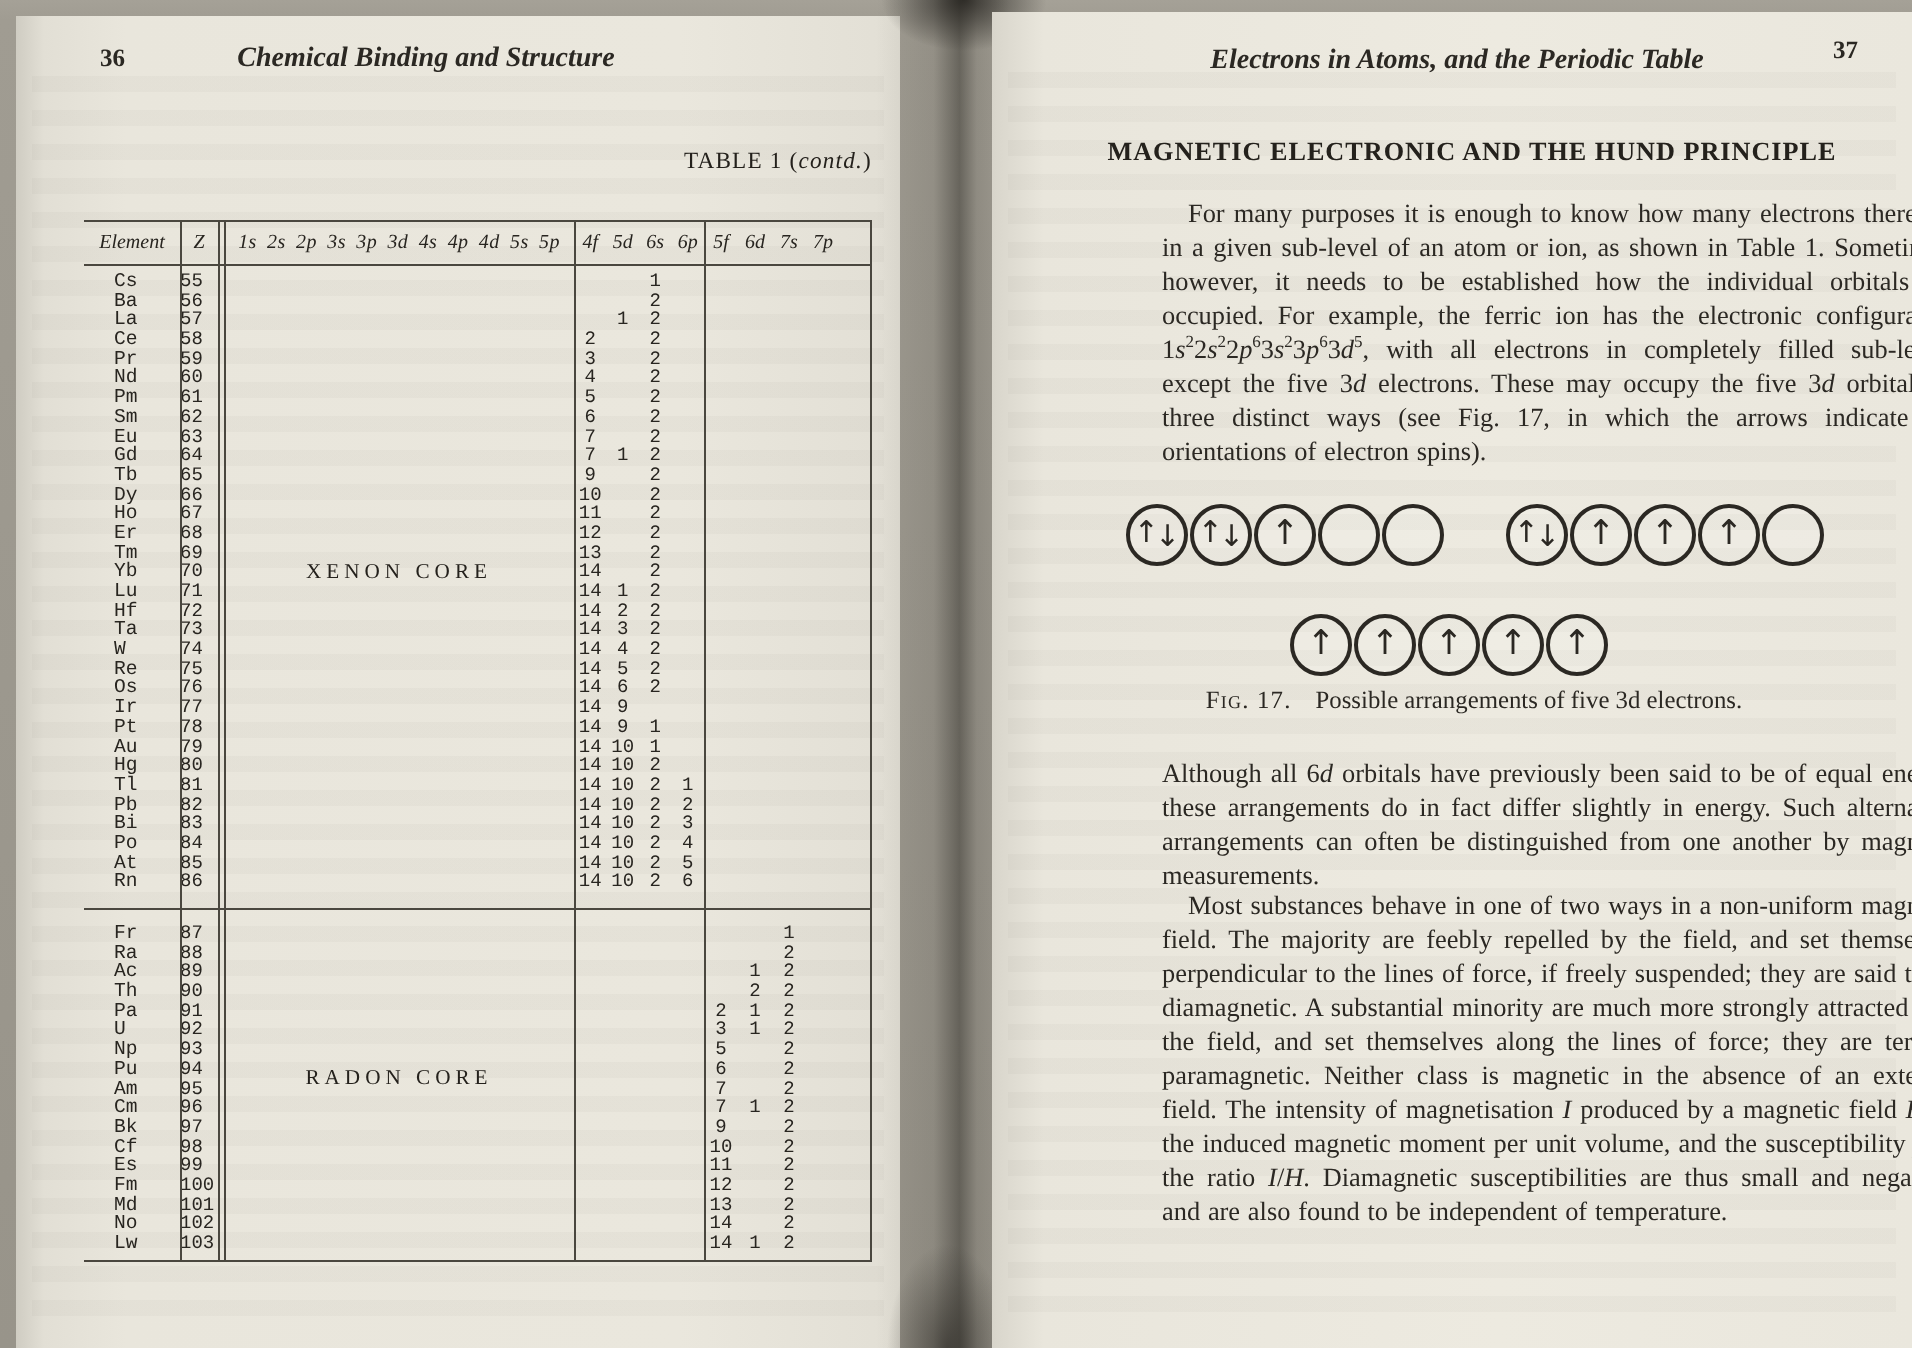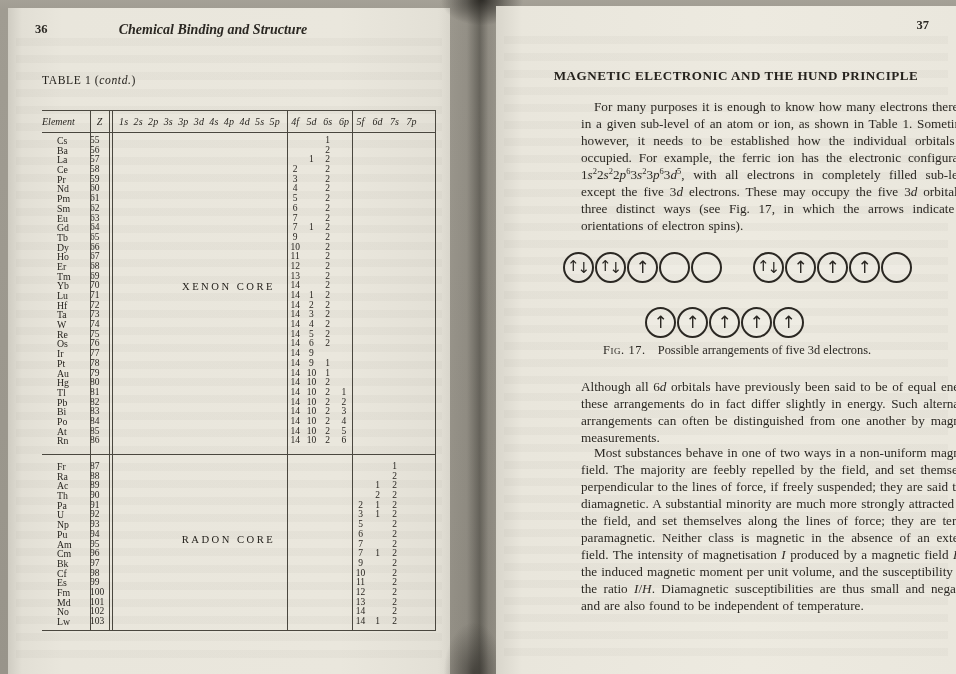--- a/index.html
+++ b/index.html
@@ -15,57 +15,57 @@
     background:repeating-linear-gradient(180deg,rgba(110,105,95,.045) 0 8px,rgba(110,105,95,0) 8px 17px);}
   .gutter{position:absolute;left:438px;top:0;width:72px;height:674px;pointer-events:none;
     background:linear-gradient(90deg,rgba(70,67,60,0) 0%,rgba(70,67,60,.14) 40%,rgba(48,46,40,.5) 58%,rgba(70,67,60,.18) 70%,rgba(70,67,60,0) 92%);}
   .gutter-top{position:absolute;left:430px;top:0;width:100px;height:34px;pointer-events:none;
     background:radial-gradient(ellipse 55% 100% at 52% 0%,rgba(30,28,24,.8),rgba(30,28,24,0) 75%);}
   .gutter-bottom{position:absolute;left:440px;top:600px;width:70px;height:74px;pointer-events:none;
     background:radial-gradient(ellipse 55% 90% at 48% 100%,rgba(30,28,24,.55),rgba(30,28,24,0) 78%);}
 
   
   .pgnum{position:absolute;font-weight:bold;font-size:12.5px;}
-  .pgnum-l{left:27px;top:14px;text-align:right;}
+  .pgnum-l{left:42px;top:14px;text-align:right;}
   .pgnum-r{right:27px;top:12px;}
   .rhead{position:absolute;font-style:italic;font-weight:bold;font-size:14px;text-align:center;}
   .rhead-l{left:60px;top:14px;width:290px;}
   .rhead-r{left:95px;top:17px;width:275px;}
-  .tbl-title{position:absolute;left:34px;top:66px;width:394px;text-align:left;font-size:11.6px;letter-spacing:.6px;color:#24211c;}
+  .tbl-title{position:absolute;left:34px;top:66px;width:394px;text-align:right;font-size:11.6px;letter-spacing:.6px;color:#24211c;}
   .tbl-subtitle{position:absolute;left:30px;top:85px;width:402px;text-align:center;font-size:10.9px;letter-spacing:.4px;color:#24211c;}
 
   
   .etable{position:absolute;left:34px;top:102px;width:394px;height:521px;font-size:9.5px;color:#282520;}
   .rule{position:absolute;left:0;width:394px;height:1px;background:#4a473f;}
   .rule-top{top:0;}
   .rule-hdr{top:22px;}
   .rule-mid{top:344px;}
   .rule-bottom{top:520px;}
   .vline{position:absolute;top:0;height:520px;width:1px;background:#4a473f;}
   .v1{left:48px;} .v2{left:67px;} .v3{left:70px;} .v4{left:245px;} .v5{left:310px;} .v6{left:393px;}
   .t-hdr{position:absolute;left:0;top:1px;width:394px;height:21px;display:flex;align-items:center;font-style:italic;font-size:10px;}
-  .h-el{width:48px;}
+  .h-el{width:48px;text-align:center;}
   .h-z{width:19px;text-align:center;}
   .h-sp{width:3px;}
   .h-main{width:175px;text-align:center;white-space:nowrap;letter-spacing:.2px;}
   .h-g1{width:65px;display:flex;}
   .h-g2{width:83px;display:flex;}
   .t-block{position:absolute;left:0;width:394px;}
   .t-b1{top:26px;}
   .t-b2{top:352px;}
-  .t-row{display:flex;height:9.7px;line-height:9.9px;}
+  .t-row{display:flex;height:9.7px;line-height:9.9px;font-family:Liberation Mono, monospace;}
   .c-el{width:48px;padding-left:15px;box-sizing:border-box;font-size:9.8px;}
   .c-z{width:19px;text-align:left;}
   .c-sp{width:3px;}
   .c-main{width:175px;}
   .c-g1{width:65px;display:flex;}
   .c-g2{width:83px;display:flex;}
   .c-sub{width:16.25px;text-align:center;}
   .c-sub2{width:17px;text-align:center;}
-  .core-label{position:absolute;left:70px;width:175px;text-align:center;font-size:10.6px;letter-spacing:2.5px;color:#24211c;padding-left:29px;}
+  .core-label{position:absolute;left:70px;width:175px;text-align:center;font-size:10.6px;letter-spacing:2.5px;color:#24211c;}
   .core1{top:171px;}
   .core2{top:424px;}
 
   
   .rp-title{position:absolute;left:38px;top:62px;width:404px;text-align:center;font-weight:bold;font-size:13.1px;letter-spacing:.5px;color:#24211c;}
   .rp-para{position:absolute;left:42px;width:398px;font-size:13.2px;line-height:17px;text-align:justify;word-spacing:.6px;margin-left:43px;}
   .rp-p1{top:92px;text-indent:13px;}
   .rp-p2{top:372px;}
   .rp-p3{top:438px;text-indent:13px;}
   sup{font-size:8.5px;line-height:0;}
@@ -1017,20 +1017,21 @@
       <div class="vline v5"></div>
       <div class="vline v6"></div>
     </div>
   </div>
 
   <div class="gutter"></div>
   <div class="gutter-top"></div>
   <div class="gutter-bottom"></div>
 
   <div class="page page-right">
+    <span class="rhead rhead-r">Electrons in Atoms, and the Periodic Table</span>
     <span class="pgnum pgnum-r">37</span>
 
     <div class="rp-title">MAGNETIC ELECTRONIC AND THE HUND PRINCIPLE</div>
 
     <div class="rp-para rp-p1"><span>For many purposes it is enough to know how many electrons there are in a given sub-level of an atom or ion, as shown in Table 1. Sometimes, however, it needs to be established how the individual orbitals are occupied. For example, the ferric ion has the electronic configuration 1</span><span style="font-style: italic;">s</span><sup>2</sup><span>2</span><span style="font-style: italic;">s</span><sup>2</sup><span>2</span><span style="font-style: italic;">p</span><sup>6</sup><span>3</span><span style="font-style: italic;">s</span><sup>2</sup><span>3</span><span style="font-style: italic;">p</span><sup>6</sup><span>3</span><span style="font-style: italic;">d</span><sup>5</sup><span>, with all electrons in completely filled sub-levels except the five 3</span><span style="font-style: italic;">d</span><span> electrons. These may occupy the five 3</span><span style="font-style: italic;">d</span><span> orbitals in three distinct ways (see Fig. 17, in which the arrows indicate the orientations of electron spins).</span></div>
 
     <div class="fig-row fig-g1" id="fig-g1">
         <span class="circle pair">
           <span class="arrow a-up">↑</span>
           <span class="arrow a-dn">↓</span>

